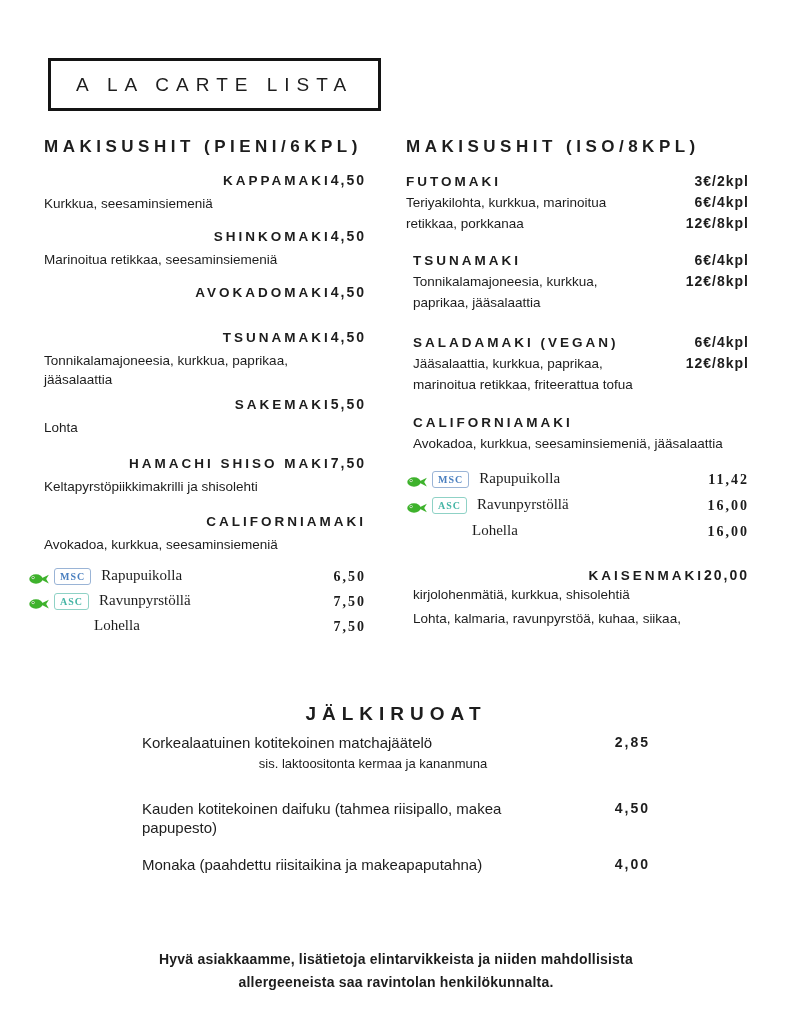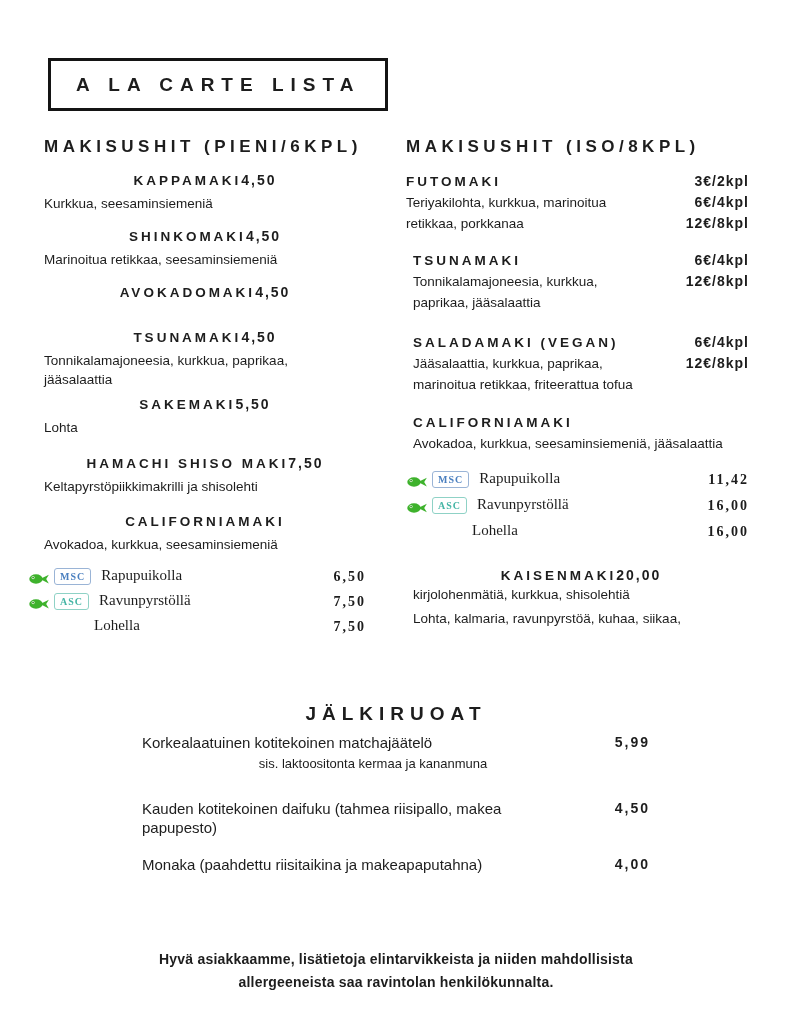--- a/index.html
+++ b/index.html
@@ -8,37 +8,37 @@
     font-family:"Liberation Sans","DejaVu Sans",sans-serif;
     color:#1d1d1d; overflow:hidden;
   }
   .menu { padding:58px 43px 0 44px; }
 
   
   .title-box {
     display:inline-block; border:3px solid #141414;
     padding:13px 25px 12px 25px; margin-left:4px;
   }
-  .title-text { font-size:19px; font-weight:700; letter-spacing:7px; white-space:nowrap; }
+  .title-text { font-size:19px; font-weight:400; letter-spacing:7px; white-space:nowrap; }
 
   
   .columns { display:flex; margin-top:26px; }
   .col.left  { width:322px; margin-right:40px; flex:none; }
   .col.right { width:343px; flex:none; }
   .col-heading {
     font-size:17px; font-weight:700; letter-spacing:4.5px;
     line-height:20px; margin-bottom:14px; white-space:nowrap;
   }
 
   
   .item { margin-bottom:14px; }
   .item.mb26 { margin-bottom:26px; }
   .item.mb17 { margin-bottom:17px; }
   .item.mb6  { margin-bottom:6px; }
-  .item-row { display:flex; justify-content:center; align-items:baseline; }
+  .item-row { display:flex; justify-content:flex-end; align-items:baseline; }
   .item-name { font-size:13.5px; font-weight:700; letter-spacing:3px; line-height:18px; }
   .item-price { font-size:14px; font-weight:700; letter-spacing:2px; line-height:18px; }
   .item-desc { font-size:13.5px; line-height:19px; margin-top:4px; max-width:290px; }
 
   
   .item2 { display:flex; justify-content:space-between; }
   .item2 .item-main { max-width:240px; }
   .item2 .item-name { line-height:21px; }
   .desc-line { font-size:13.5px; line-height:21px; white-space:nowrap; }
   .price-stack { text-align:right; }
@@ -278,21 +278,21 @@
     </section>
   </div>
 
   
   <section class="desserts">
     <h2 class="desserts-heading">JÄLKIRUOAT</h2>
 
     <div class="dessert-row">
       <div class="dessert-main">
         <span class="dessert-name">Korkealaatuinen kotitekoinen matchajäätelö</span>
-        <span class="dessert-price">5,99</span>
+        <span class="dessert-price">2,85</span>
       </div>
       <div class="dessert-note">sis. laktoositonta kermaa ja kananmuna</div>
     </div>
 
     <div class="dessert-row mb18">
       <div class="dessert-main">
         <span class="dessert-name">Kauden kotitekoinen daifuku (tahmea riisipallo, makea papupesto)</span>
         <span class="dessert-price">4,50</span>
       </div>
     </div>

